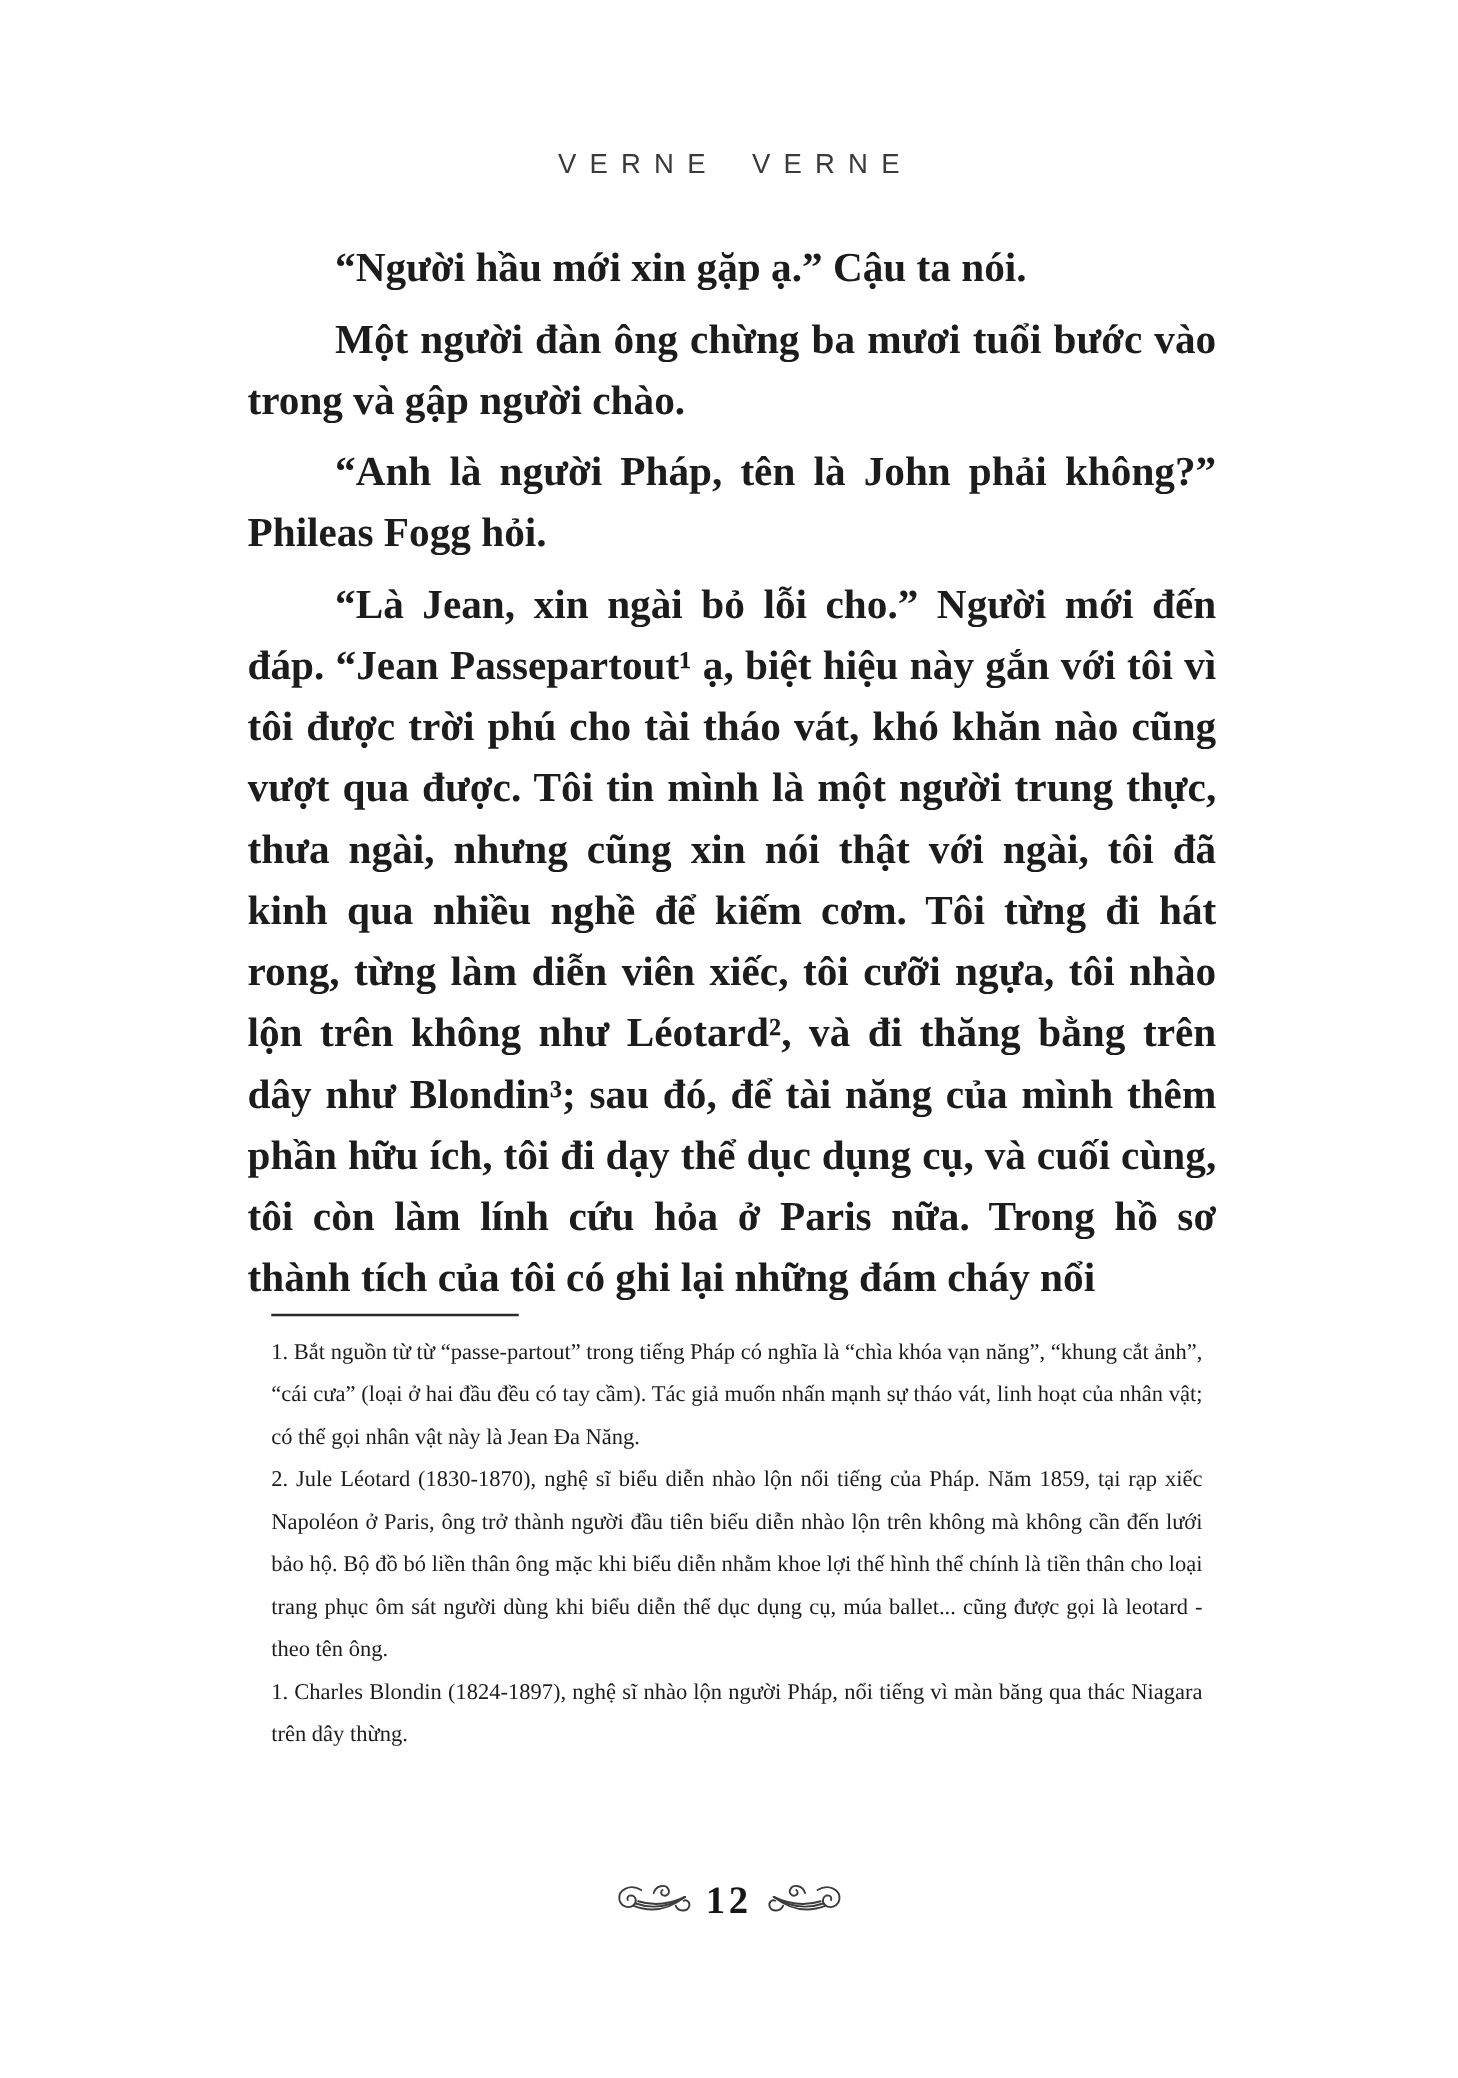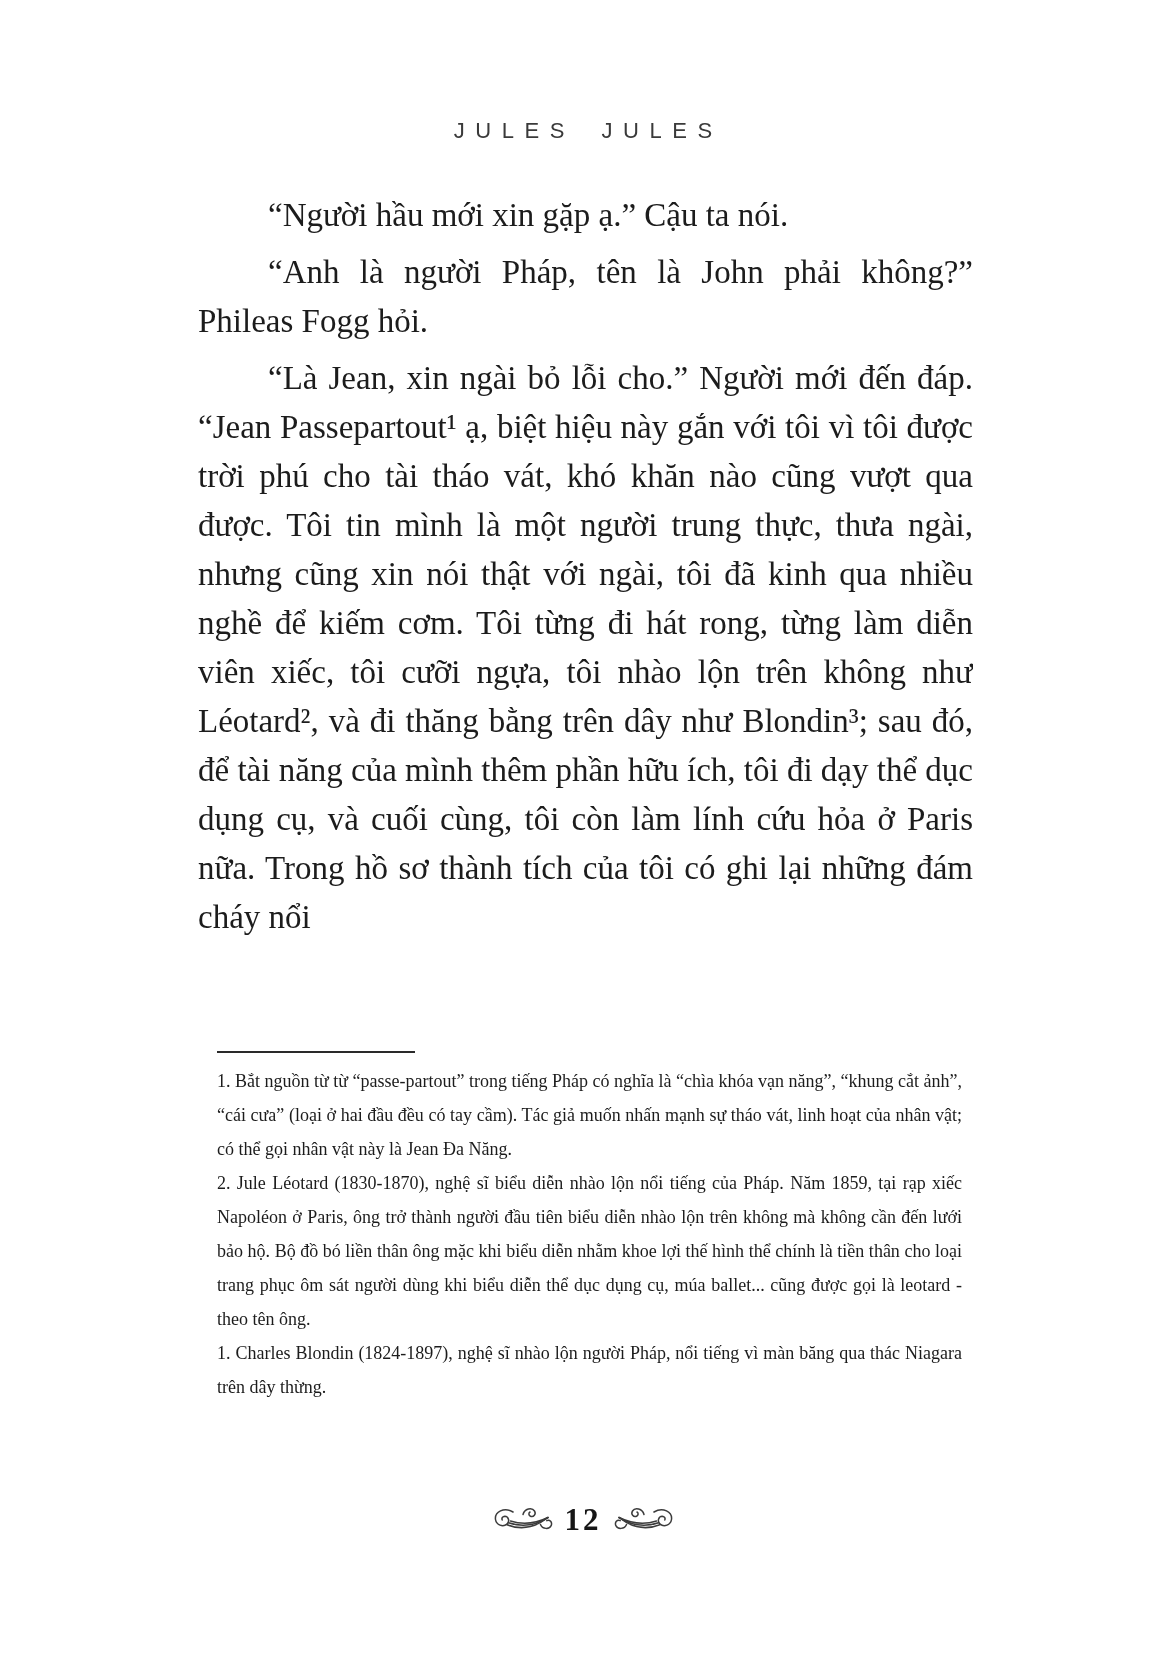--- a/index.html
+++ b/index.html
@@ -31,20 +31,21 @@
     top: 191px; left: 198px; width: 775px; height: 866px;
     font-size: 33px;
     line-height: 49px;
     text-align: justify;
     overflow: hidden;
     color: #1c1c1c;
   }
   .body-text p {
     margin: 0 0 8px 0;
     text-indent: 70px;
+    font-weight: bold;
   }
 
   .footnote-rule {
     position: absolute;
     top: 1051px; left: 217px;
     width: 198px; height: 2px;
     background: #2a2a2a;
   }
 
   .footnotes {
@@ -79,24 +80,25 @@
     stroke-width: 1.5;
     stroke-linecap: round;
   }
   .flourish.mirrored { transform: scaleX(-1); }
 </style>
 </head>
 <body>
 
 <div class="page">
 
-  <header class="running-head">JULES JULES</header>
+  <header class="running-head">VERNE VERNE</header>
 
   <main class="body-text">
     <p>“Người hầu mới xin gặp ạ.” Cậu ta nói.</p>
+    <p>Một người đàn ông chừng ba mươi tuổi bước vào trong và gập người chào.</p>
     <p>“Anh là người Pháp, tên là John phải không?” Phileas Fogg hỏi.</p>
     <p>“Là Jean, xin ngài bỏ lỗi cho.” Người mới đến đáp. “Jean Passepartout¹ ạ, biệt hiệu này gắn với tôi vì tôi được trời phú cho tài tháo vát, khó khăn nào cũng vượt qua được. Tôi tin mình là một người trung thực, thưa ngài, nhưng cũng xin nói thật với ngài, tôi đã kinh qua nhiều nghề để kiếm cơm. Tôi từng đi hát rong, từng làm diễn viên xiếc, tôi cưỡi ngựa, tôi nhào lộn trên không như Léotard², và đi thăng bằng trên dây như Blondin³; sau đó, để tài năng của mình thêm phần hữu ích, tôi đi dạy thể dục dụng cụ, và cuối cùng, tôi còn làm lính cứu hỏa ở Paris nữa. Trong hồ sơ thành tích của tôi có ghi lại những đám cháy nổi</p>
   </main>
 
   <div class="footnote-rule"></div>
 
   <section class="footnotes">
     <p>1. Bắt nguồn từ từ “passe-partout” trong tiếng Pháp có nghĩa là “chìa khóa vạn năng”, “khung cắt ảnh”, “cái cưa” (loại ở hai đầu đều có tay cầm). Tác giả muốn nhấn mạnh sự tháo vát, linh hoạt của nhân vật; có thể gọi nhân vật này là Jean Đa Năng.</p>
     <p>2. Jule Léotard (1830-1870), nghệ sĩ biểu diễn nhào lộn nổi tiếng của Pháp. Năm 1859, tại rạp xiếc Napoléon ở Paris, ông trở thành người đầu tiên biểu diễn nhào lộn trên không mà không cần đến lưới bảo hộ. Bộ đồ bó liền thân ông mặc khi biểu diễn nhằm khoe lợi thế hình thể chính là tiền thân cho loại trang phục ôm sát người dùng khi biểu diễn thể dục dụng cụ, múa ballet... cũng được gọi là leotard - theo tên ông.</p>
     <p>1. Charles Blondin (1824-1897), nghệ sĩ nhào lộn người Pháp, nổi tiếng vì màn băng qua thác Niagara trên dây thừng.</p>

